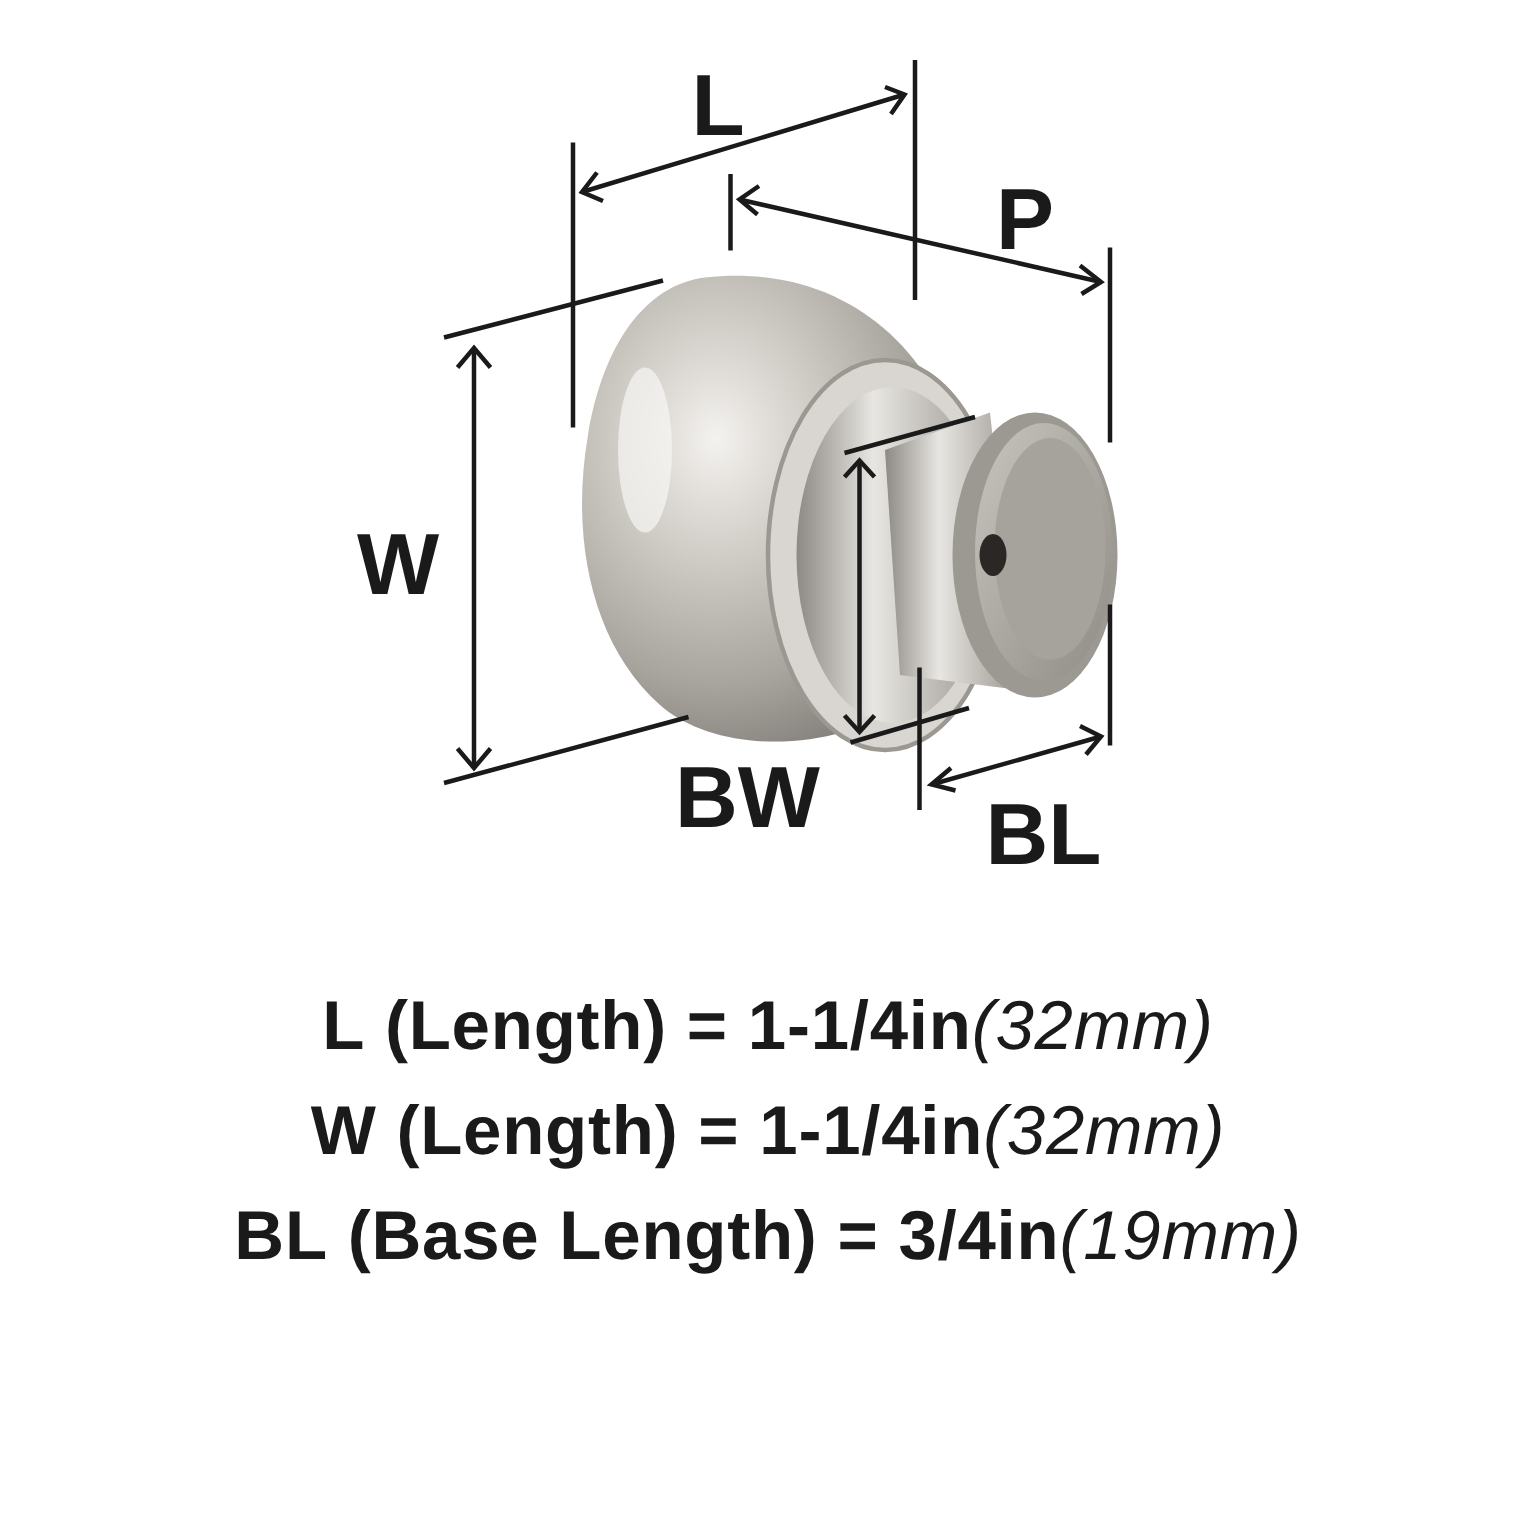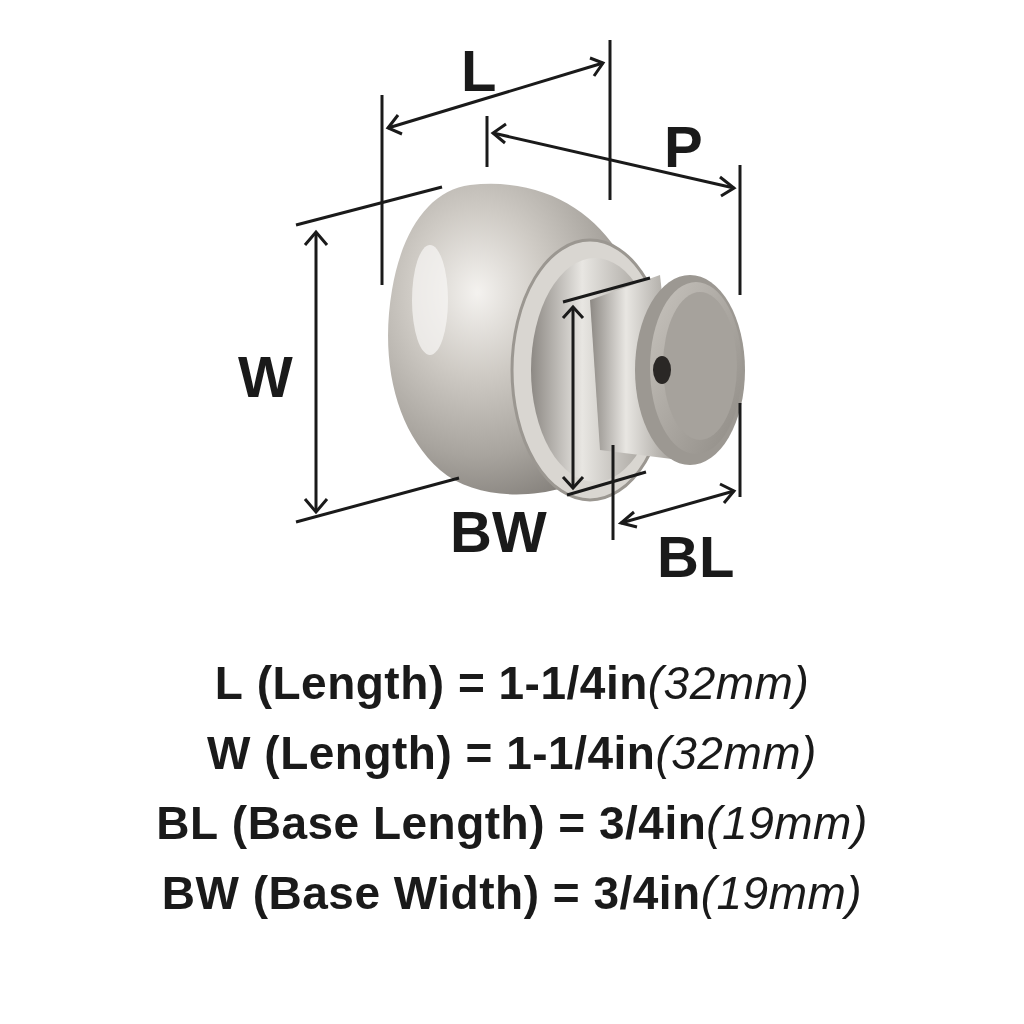--- a/index.html
+++ b/index.html
@@ -110,19 +110,13 @@
     <span class="name">(Length)</span>
     <span class="eq">=</span>
     <span class="inch">1-1/4in</span><span class="mm">(32mm)</span>
   </div>
   <div class="spec-row">
     <span class="code">BL</span>
     <span class="name">(Base Length)</span>
     <span class="eq">=</span>
     <span class="inch">3/4in</span><span class="mm">(19mm)</span>
   </div>
-  <div class="spec-row">
-    <span class="code">BW</span>
-    <span class="name">(Base Width)</span>
-    <span class="eq">=</span>
-    <span class="inch">3/4in</span><span class="mm">(19mm)</span>
-  </div>
 </div>
 
 </body></html>

